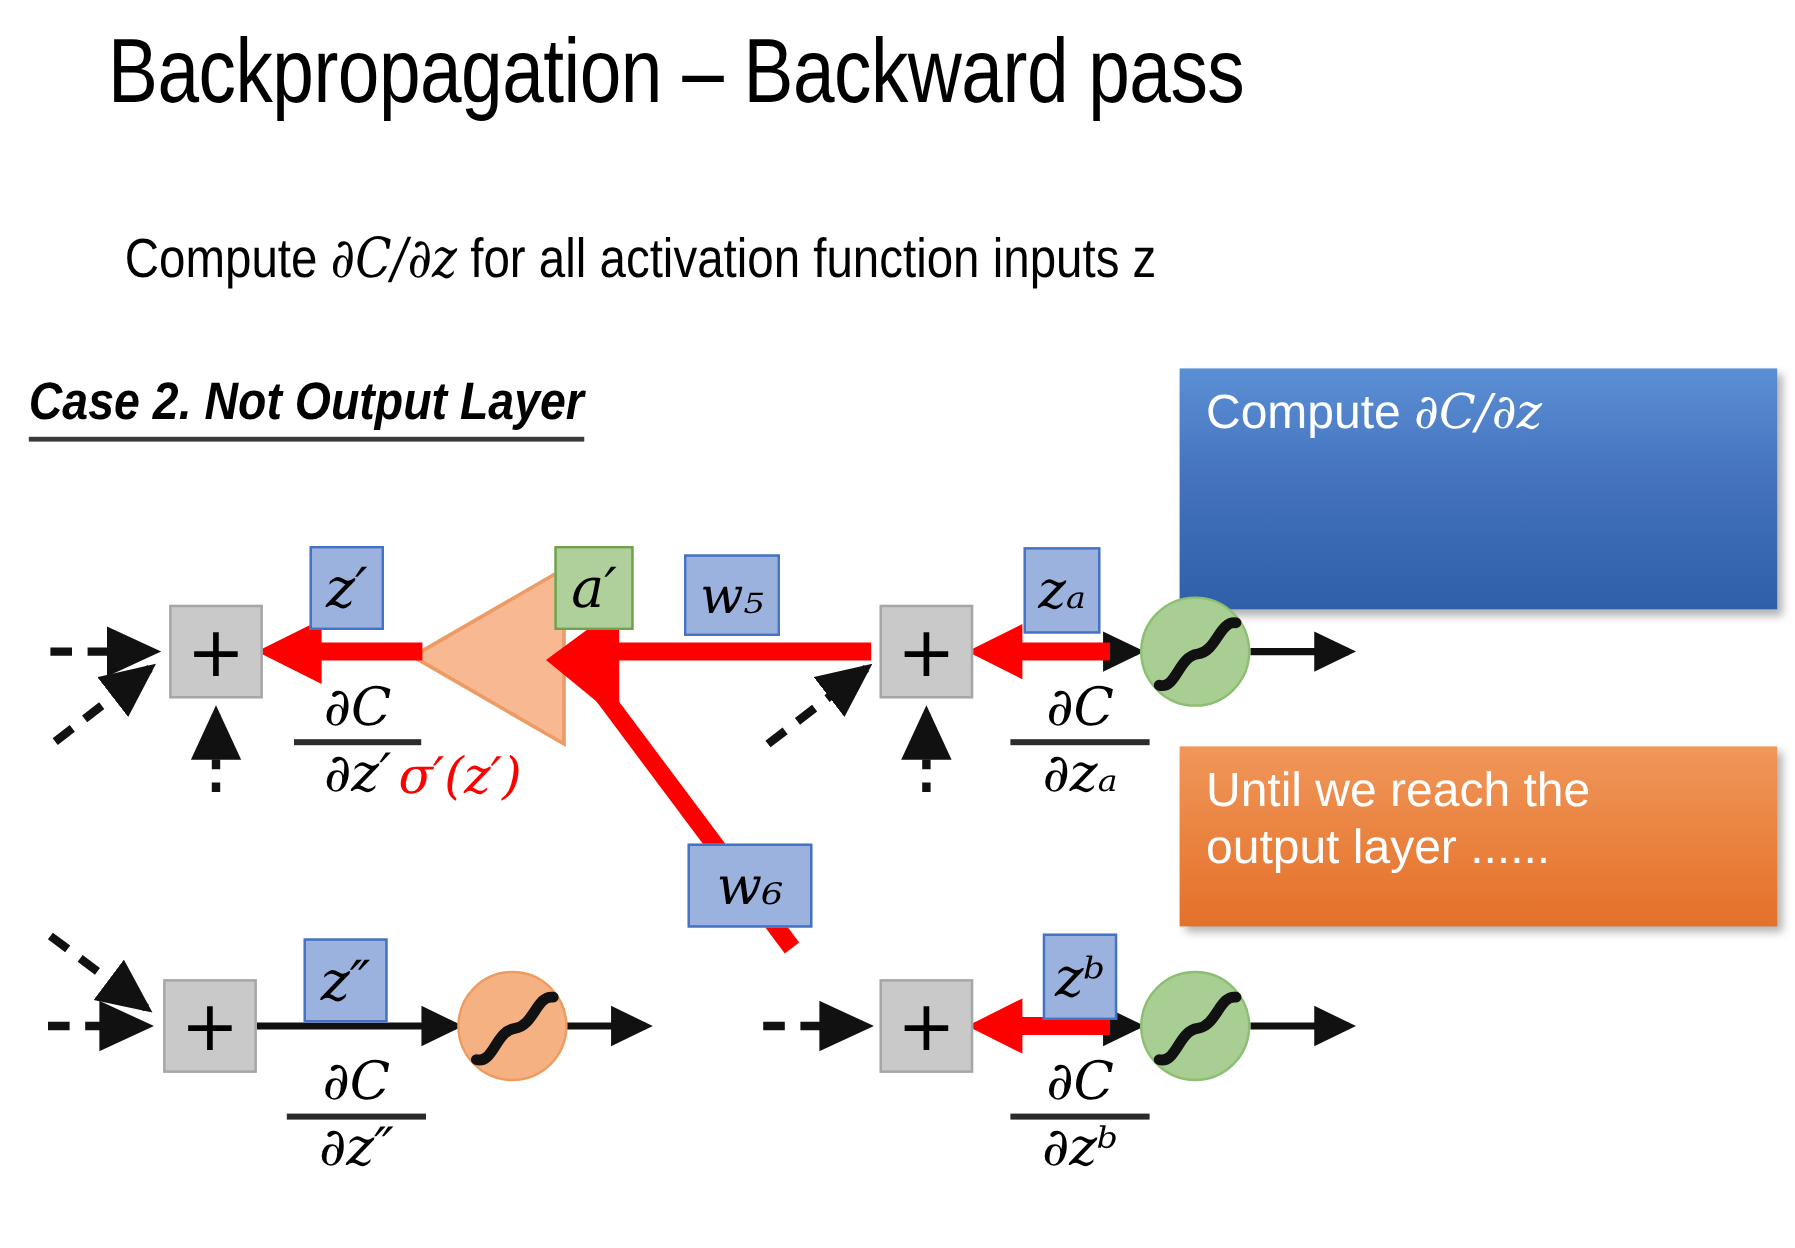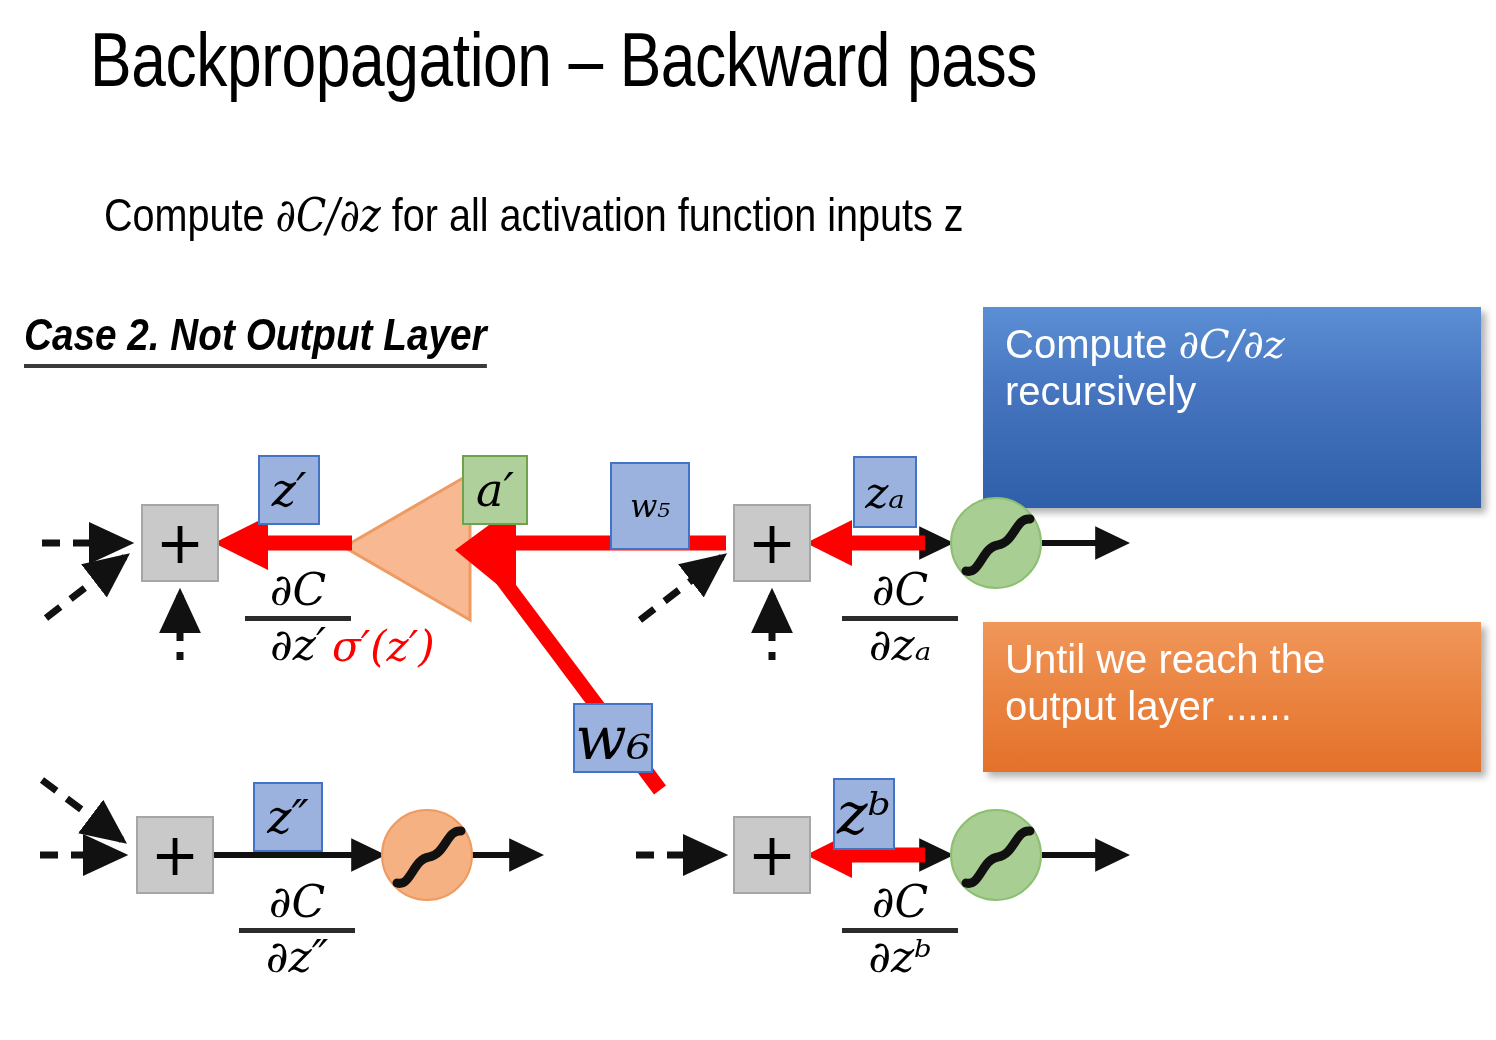--- a/index.html
+++ b/index.html
@@ -160,21 +160,20 @@
 <div class="slide">
 
   <div id="slide-title">Backpropagation – Backward pass</div>
 
   <div id="slide-subtitle"><span>Compute </span><span class="mathi">∂C/∂z</span><span> for all activation function inputs z</span></div>
 
   <div id="case-heading">Case 2. Not Output Layer</div>
 
   <div class="callout" id="callout-blue">
     <span class="ln"><span>Compute </span><span class="mathi">∂C/∂z</span></span>
-    <span class="ln">recursively</span>
   </div>
 
   <div class="callout" id="callout-orange">
     <span class="ln">Until we reach the</span>
     <span class="ln">output layer ......</span>
   </div>
 
   <svg class="overlay" viewBox="0 0 1496 1040">
     <defs>
       <marker id="blkarrow" markerWidth="7" markerHeight="7" refX="5.6" refY="3" orient="auto">
@@ -261,29 +260,29 @@
   <div class="neuron green" style="left:950px; top:809px;">
     <svg width="92" height="92" viewBox="0 0 92 92">
       <path d="M14,72 C28,76 30,48 46,46 C62,44 64,18 78,20" stroke="#111" stroke-width="9" fill="none" stroke-linecap="round"></path>
     </svg>
   </div>
 
   <div class="lblbox" style="left:258px; top:455px; width:62px; height:70px; font-size:46px;">z′</div>
 
   <div class="lblbox green" style="left:462px; top:455px; width:66px; height:70px; font-size:46px;">a′</div>
 
-  <div class="lblbox" style="left:570px; top:462px; width:80px; height:88px; font-size:32px;margin-left:40px;">w₅</div>
+  <div class="lblbox" style="left:570px; top:462px; width:80px; height:68px; font-size:42px;">w₅</div>
 
   <div class="lblbox" style="left:853px; top:456px; width:64px; height:72px; font-size:44px;font-style:italic;">zₐ</div>
 
   <div class="lblbox" style="left:253px; top:782px; width:70px; height:70px; font-size:46px;">z″</div>
 
-  <div class="lblbox" style="left:573px; top:703px; width:80px; height:70px; font-size:60px;">w₆</div>
-
-  <div class="lblbox" style="left:833px; top:778px; width:62px; height:72px; font-size:58px;">zᵇ</div>
+  <div class="lblbox" style="left:573px; top:703px; width:104px; height:70px; font-size:44px;">w₆</div>
+
+  <div class="lblbox" style="left:869px; top:778px; width:62px; height:72px; font-size:45px;">zᵇ</div>
 
   <div class="frac" style="left:243px; top:568px; width:110px;">
     <span class="num">∂C</span>
     <span class="bar"></span>
     <span class="den">∂z′</span>
   </div>
 
   <div class="frac" style="left:840px; top:568px; width:120px;">
     <span class="num">∂C</span>
     <span class="bar"></span>

